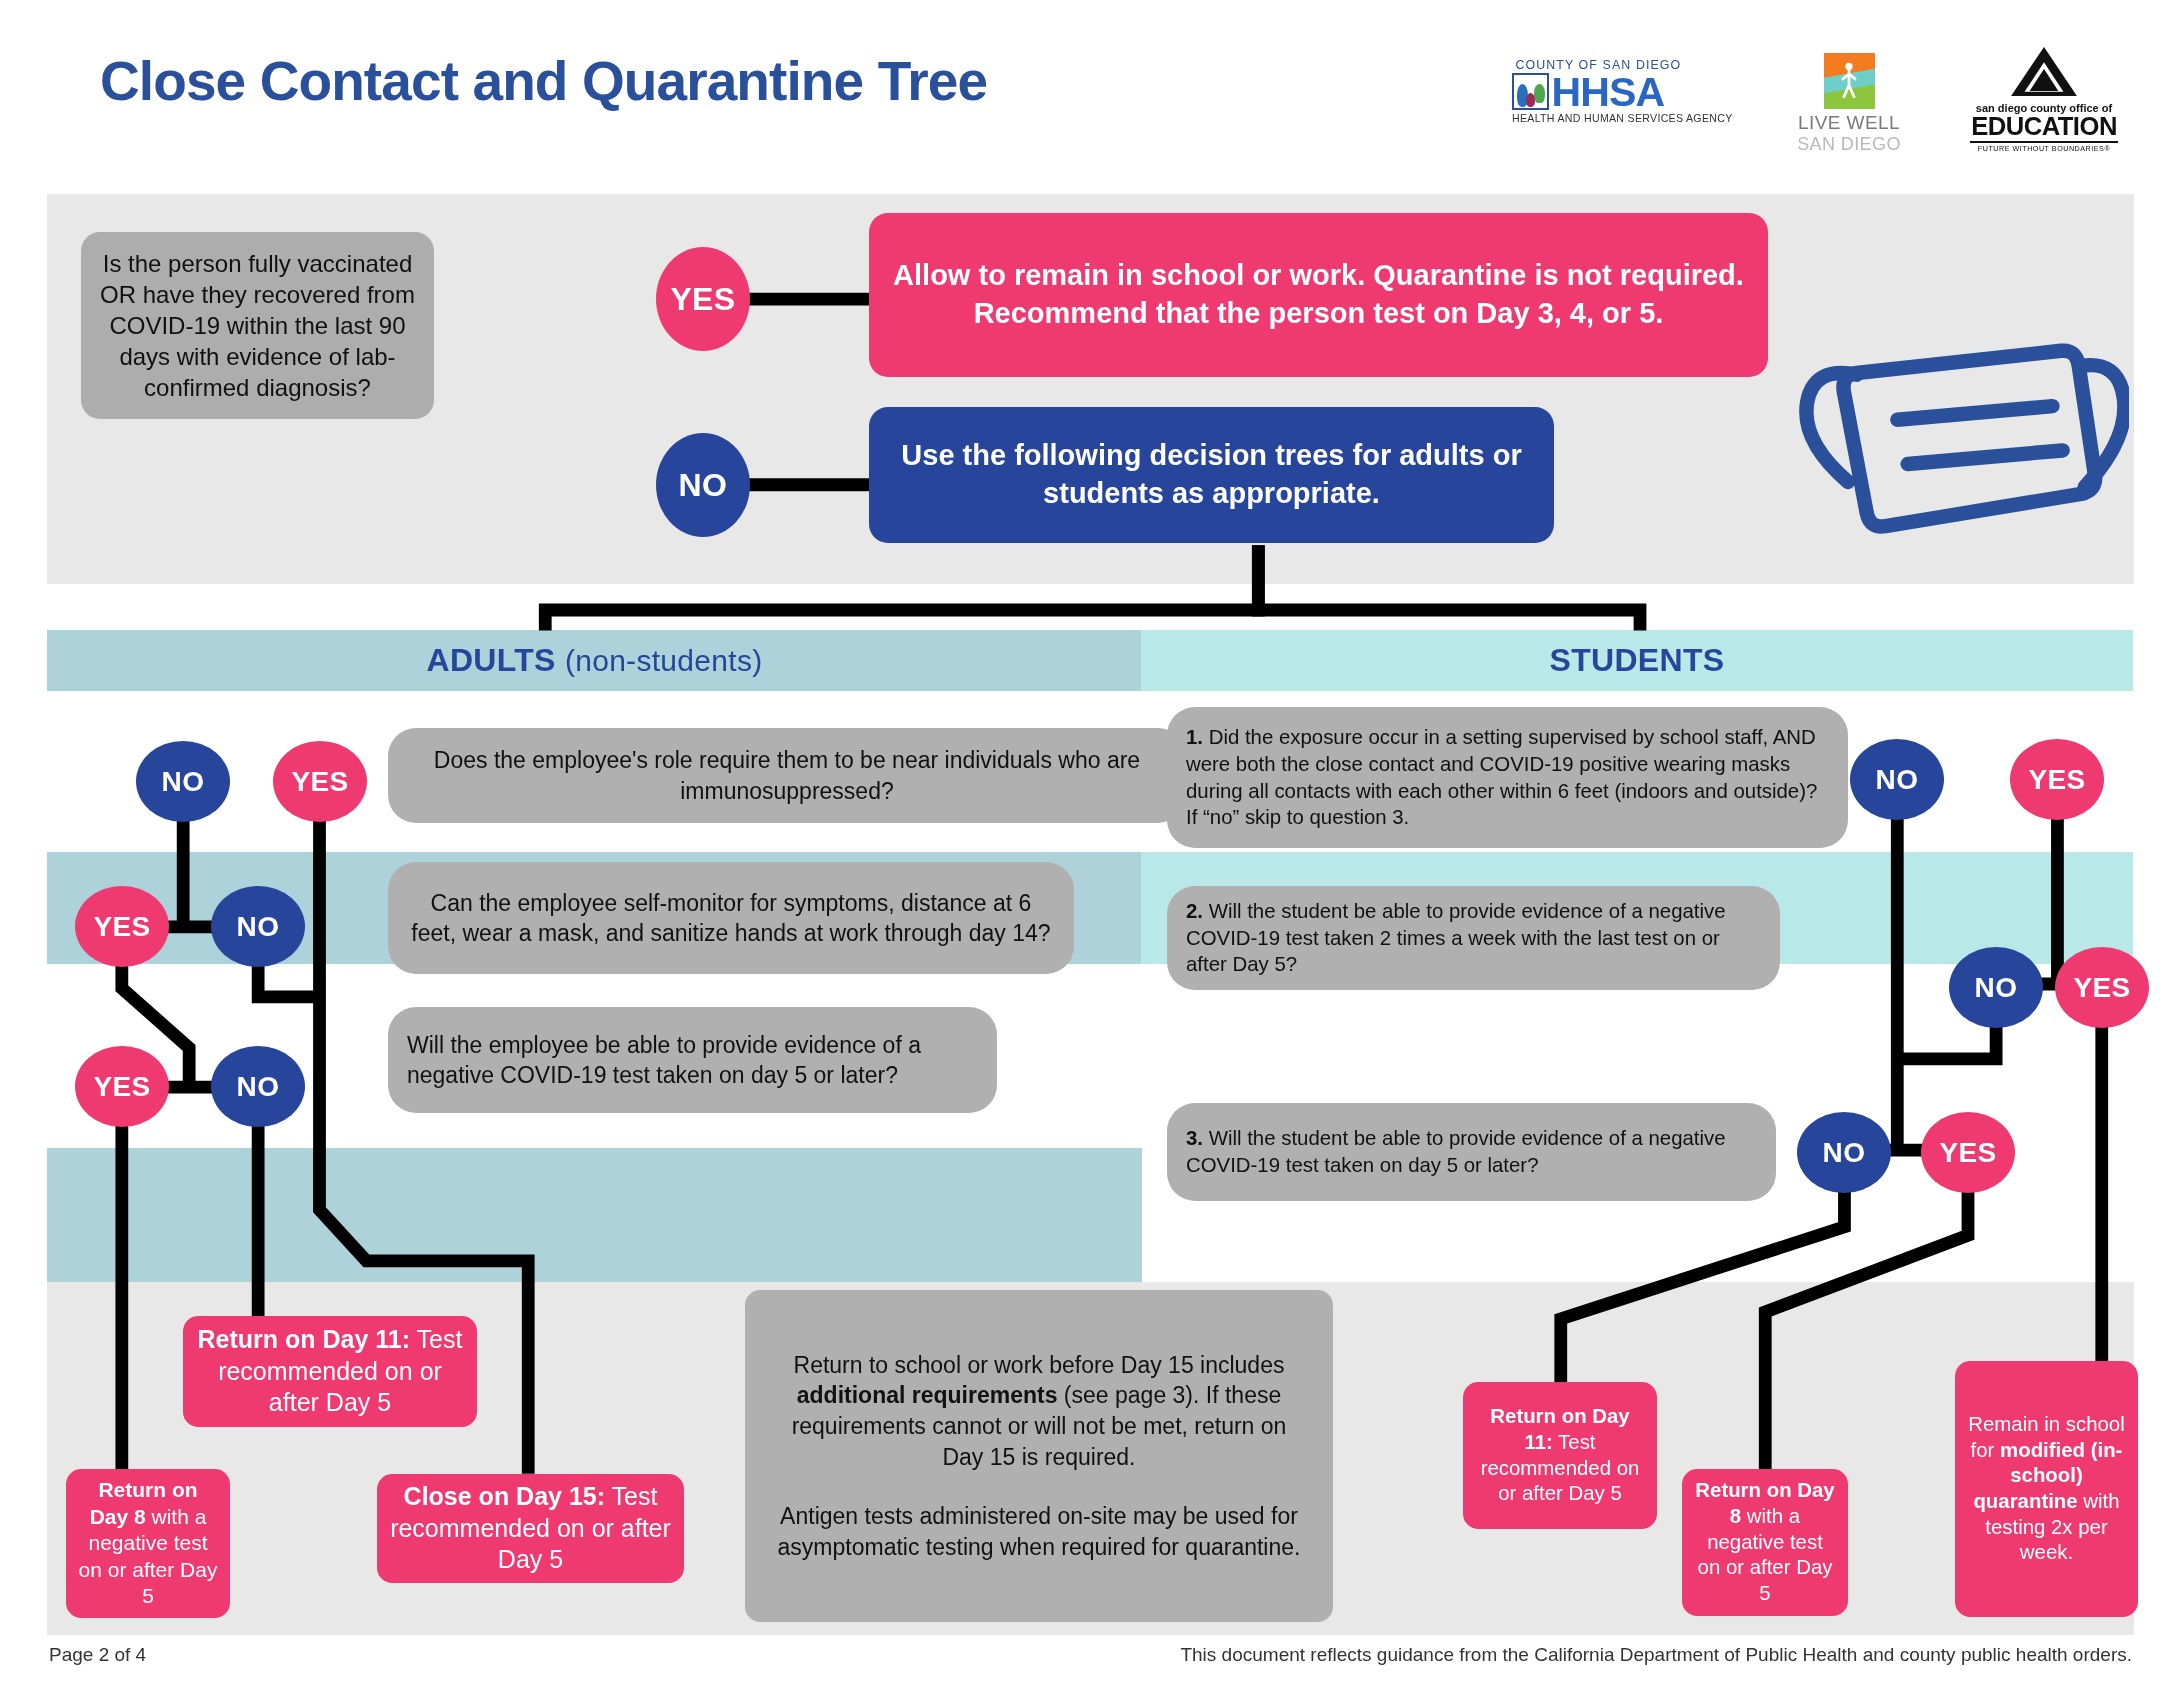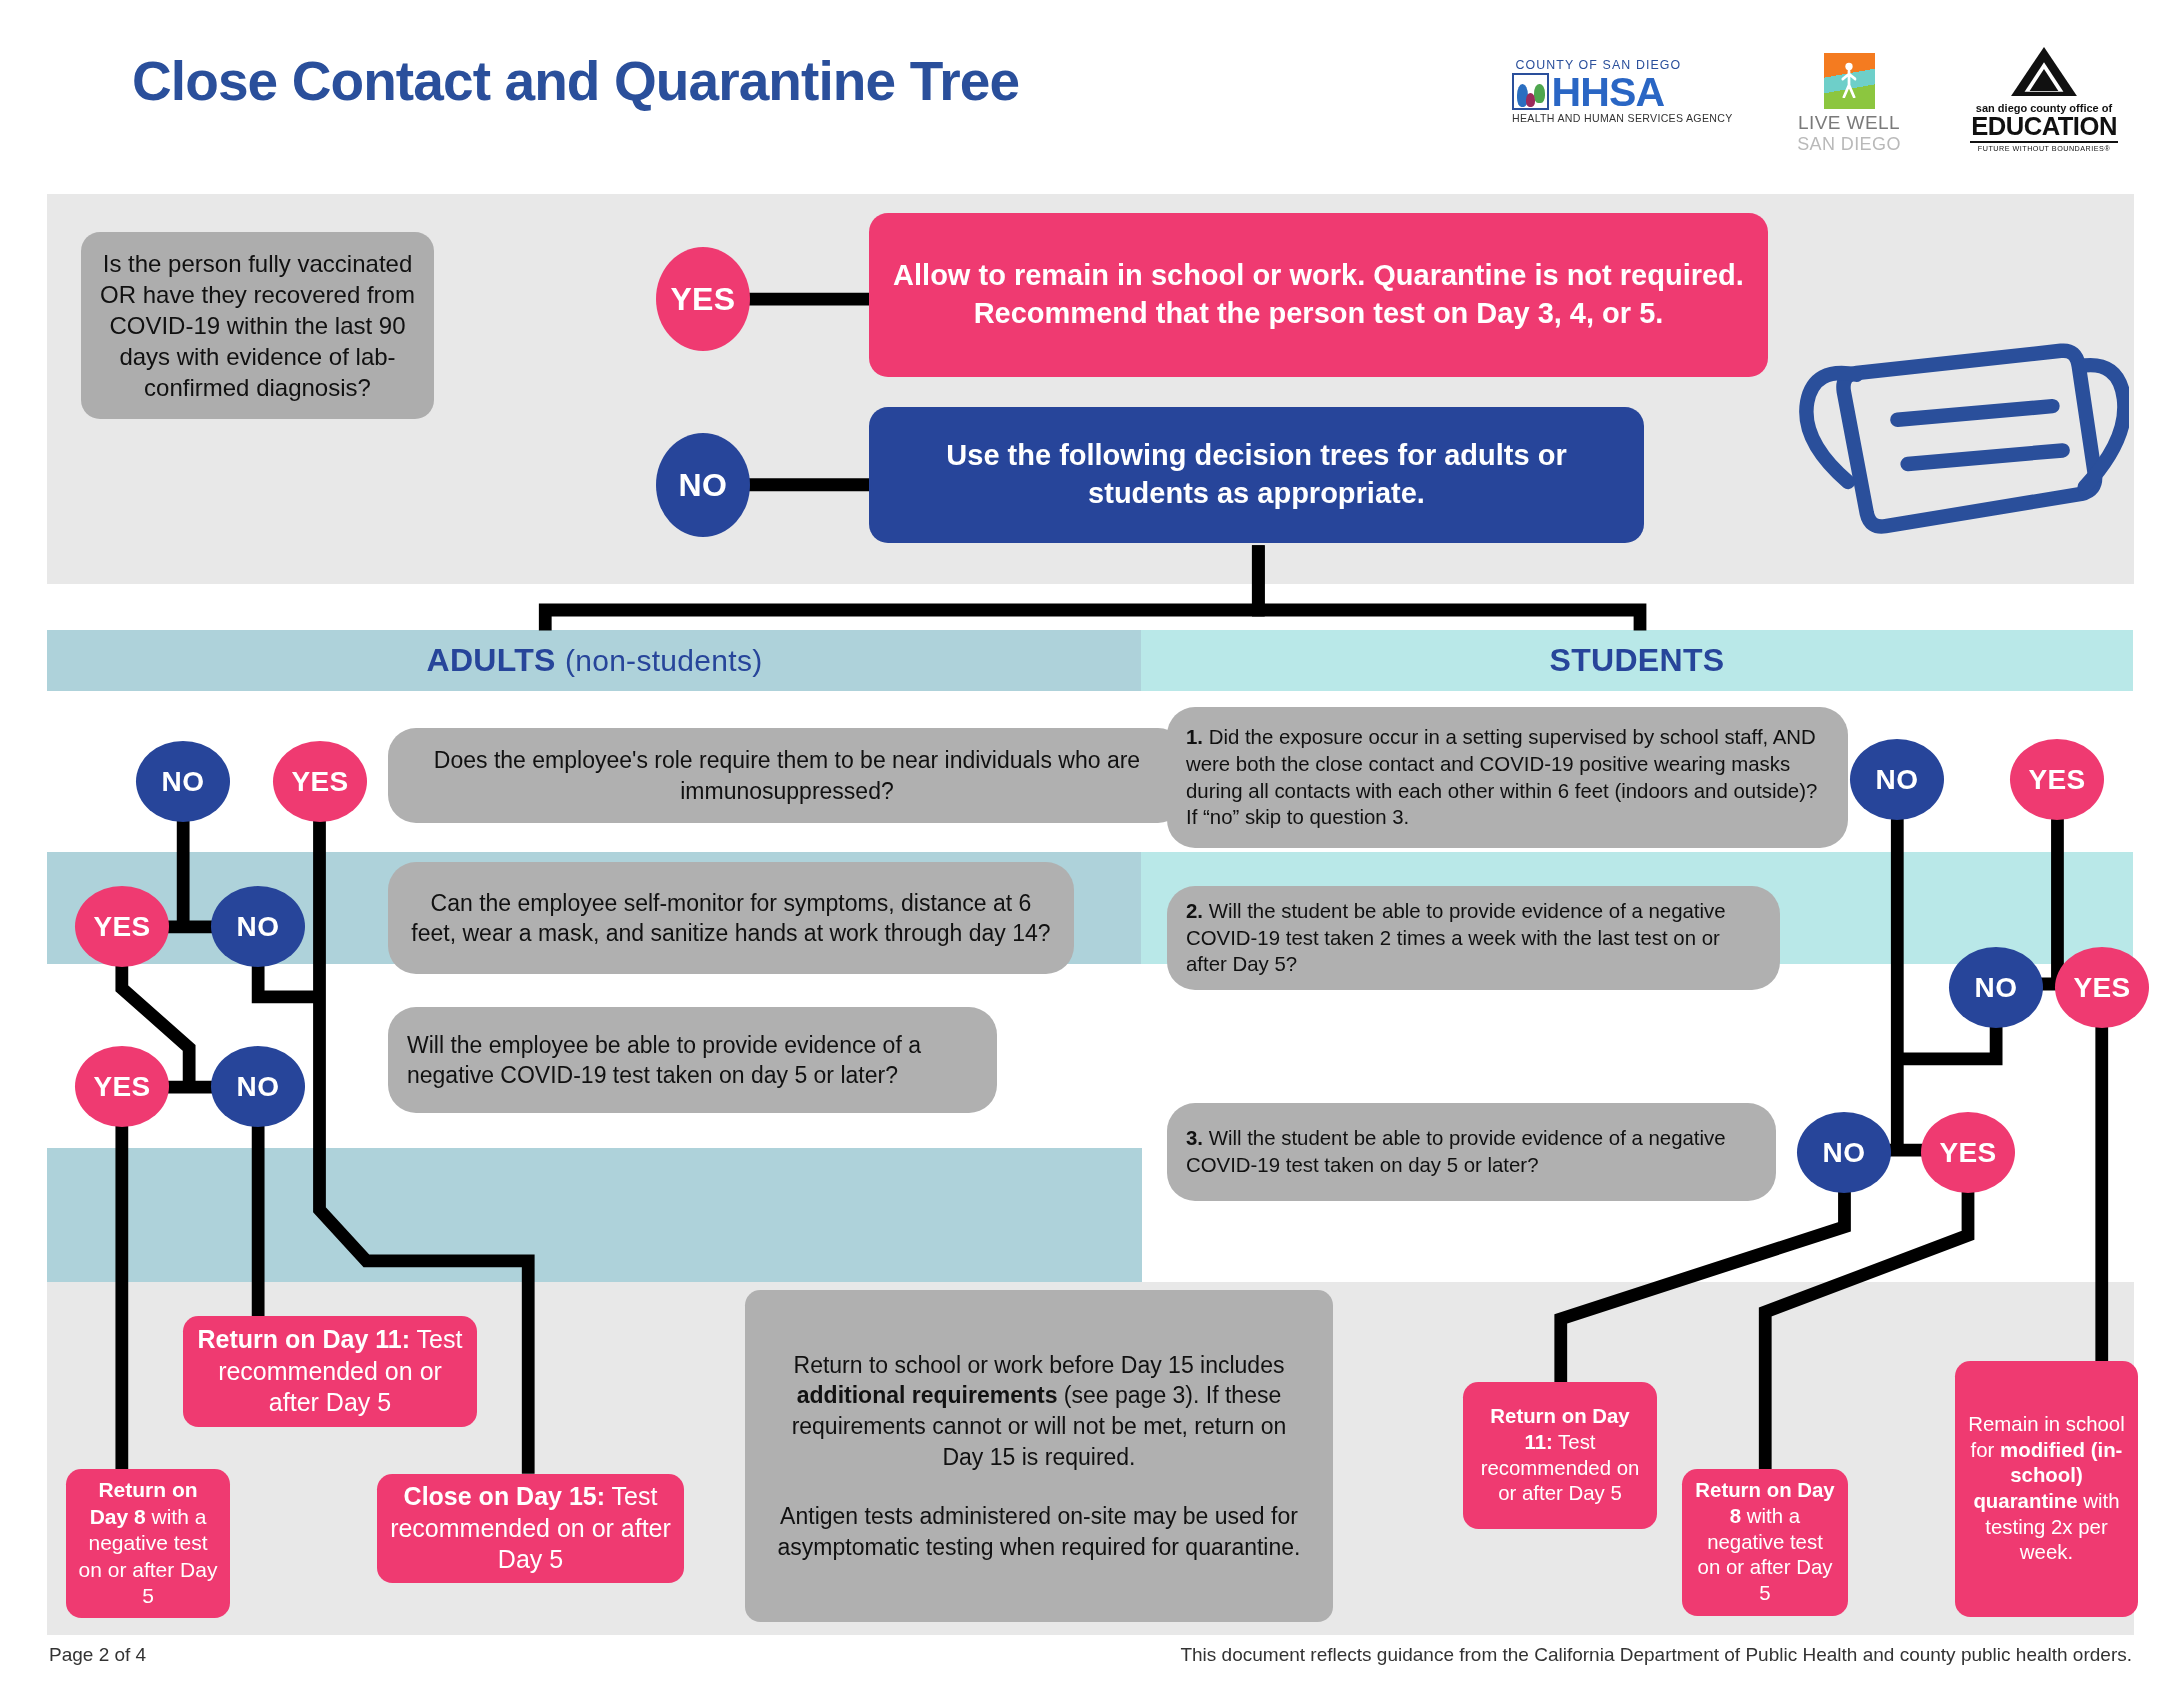--- a/index.html
+++ b/index.html
@@ -11,21 +11,21 @@
   }
   #page {
     position: relative;
     width: 2181px; height: 1686px;
     background: #ffffff;
   }
 
   
   #header { position: absolute; left: 0; top: 0; width: 2181px; height: 183px; }
   #page-title {
-    position: absolute; left: 132px; top: 49px;
+    position: absolute; left: 100px; top: 49px;
     font-size: 55px; font-weight: bold; color: #2a4f9b;
     letter-spacing: -0.9px; white-space: nowrap;
   }
   .logo { position: absolute; }
   #logo-hhsa { left: 1512px; top: 58px; width: 213px; height: 77px; }
   #logo-hhsa .lg-top {
     font-size: 12.4px; color: #2a4f9b; letter-spacing: 1.1px;
     white-space: nowrap; margin-left: 3.4px;
   }
   #logo-hhsa .lg-mid { display: flex; align-items: flex-end; margin-top: 0.9px; }
@@ -85,21 +85,21 @@
   #box-yes-top {
     position: absolute; left: 869px; top: 213px;
     width: 899px; height: 164px;
     background: #ef3a71; border-radius: 19px;
     display: flex; align-items: center; justify-content: center;
     text-align: center; color: #fff; font-size: 29px; font-weight: bold;
     line-height: 1.30; padding: 6.8px 22px;
   }
   #box-no-top {
     position: absolute; left: 869px; top: 407px;
-    width: 775px; height: 136px;
+    width: 685px; height: 136px;
     background: #27459a; border-radius: 19px;
     display: flex; align-items: center; justify-content: center;
     text-align: center; color: #fff; font-size: 29px; font-weight: bold;
     line-height: 1.30; padding: 6.8px 22px;
   }
   #mask-icon { position: absolute; left: 1797px; top: 332px; width: 332px; height: 213px; }
 
   
   .band { position: absolute; }
   #adults-head {

